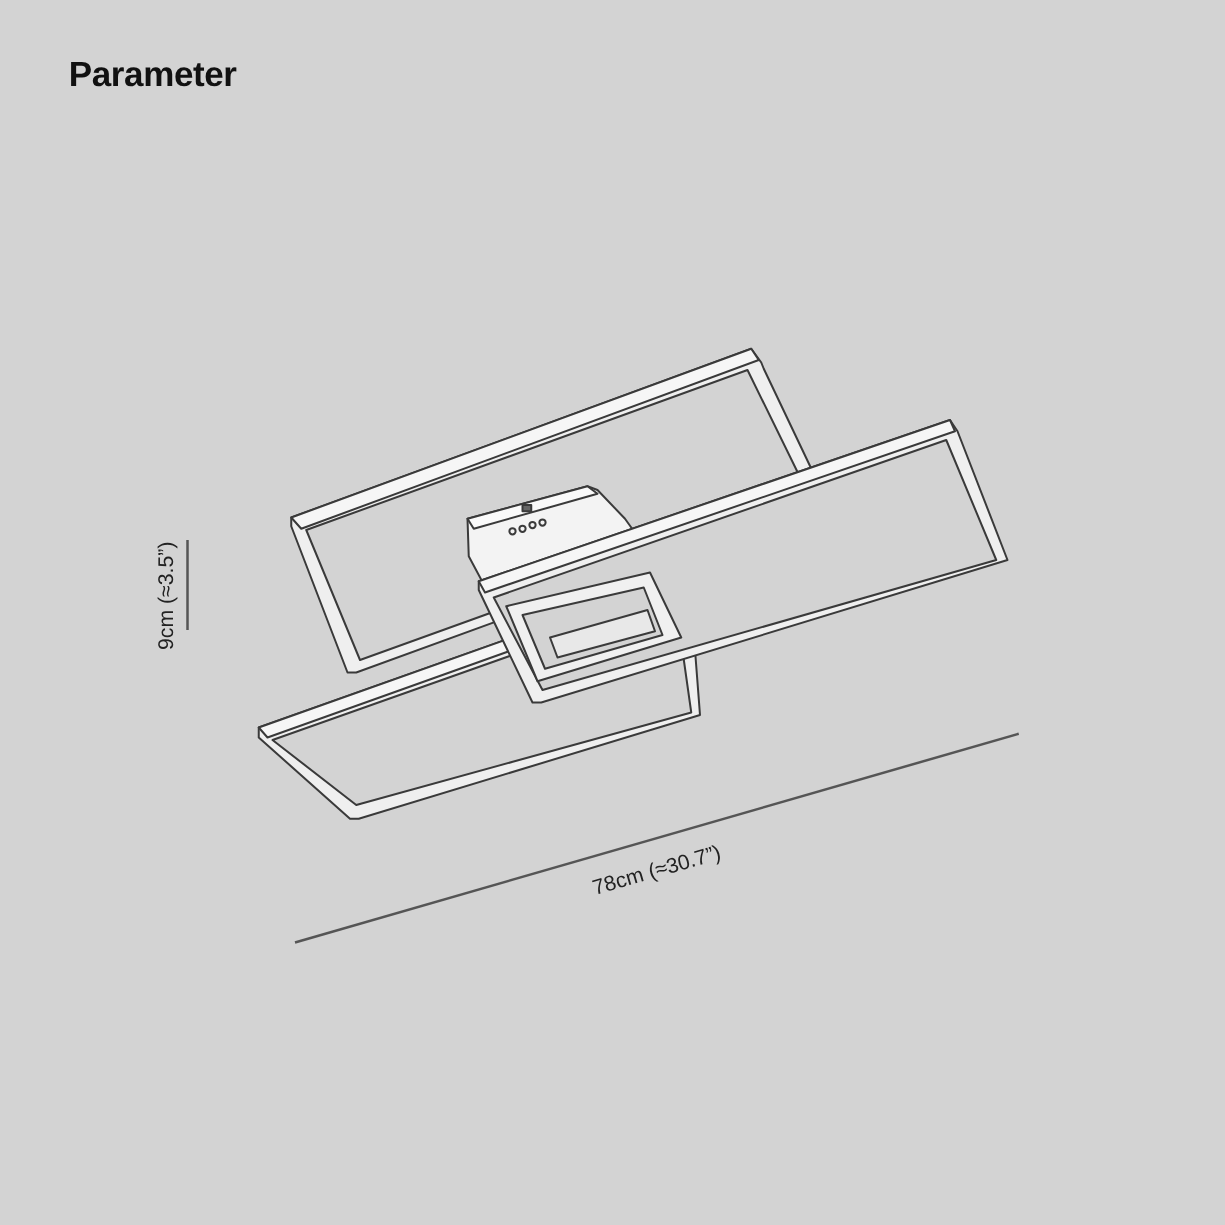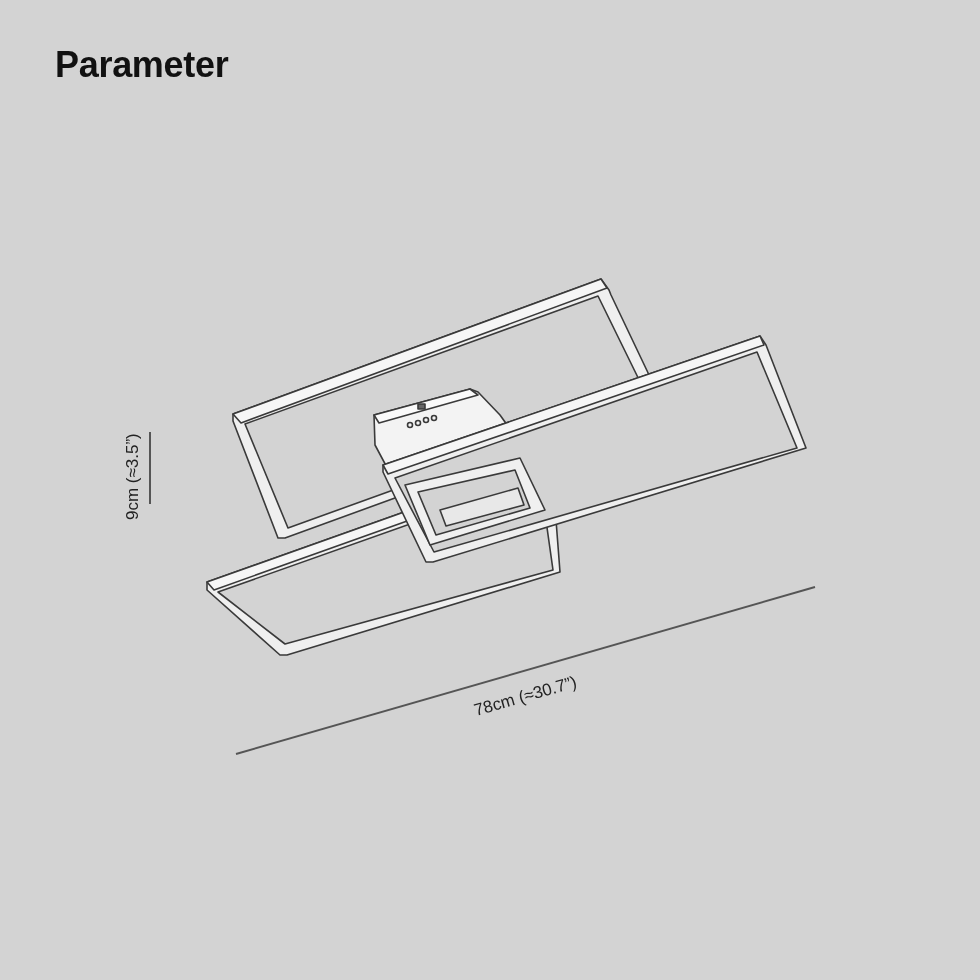--- a/index.html
+++ b/index.html
@@ -3,21 +3,21 @@
   <meta charset="utf-8">
   <style>
     html, body { margin: 0; padding: 0; }
     body {
       width: 980px; height: 980px; background: #d3d3d3;
       position: relative; overflow: hidden;
       font-family: "Liberation Sans", sans-serif;
     }
     .title {
       position: absolute; left: 55px; top: 44px;
-      font-size: 36px; font-weight: bold; color: #111;
+      font-size: 28px; font-weight: bold; color: #111;
       letter-spacing: -0.3px;
     }
     svg.drawing { position: absolute; left: 0; top: 0; }
     .dim-text { font-family: "Liberation Sans", sans-serif; font-size: 17px; fill: #222; }
   </style>
 </head>
 <body>
 
 <div class="title">Parameter</div>
 

